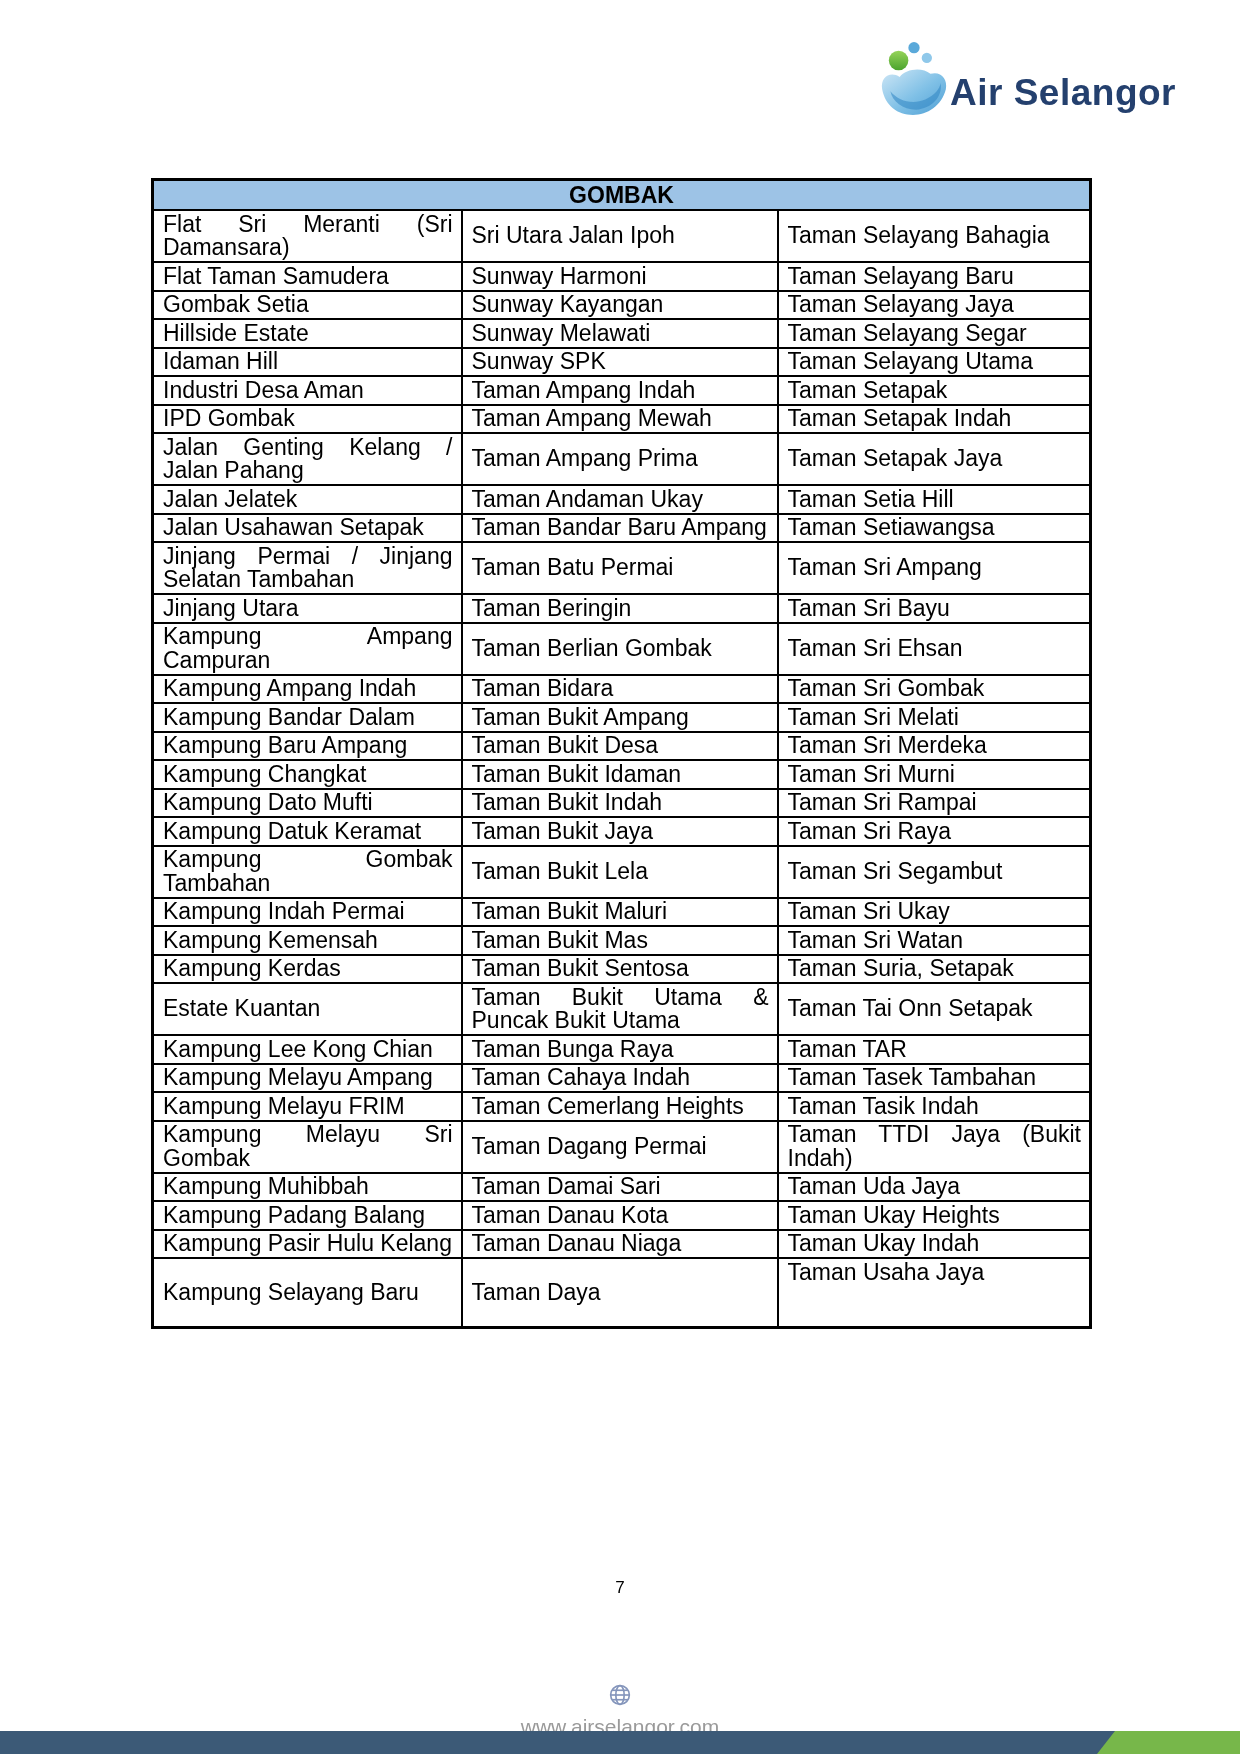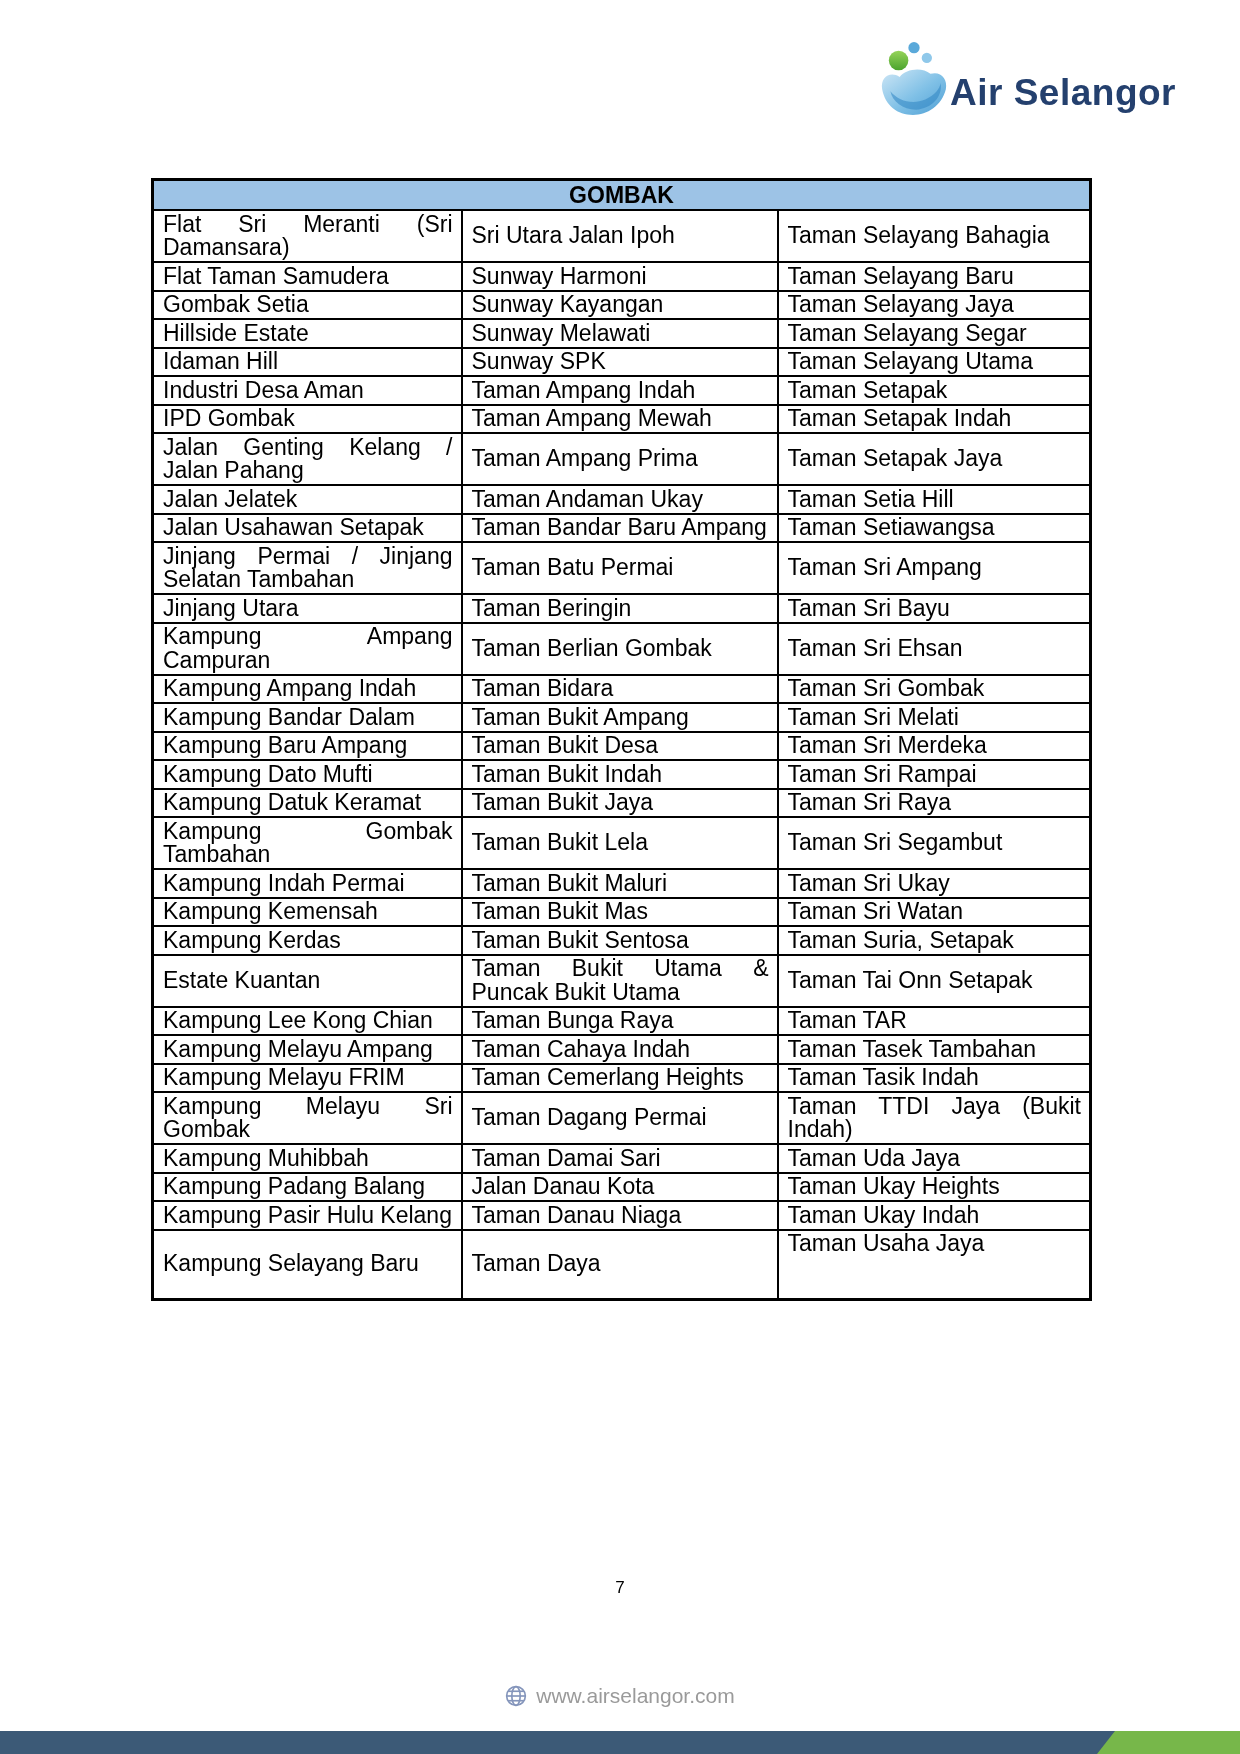--- a/index.html
+++ b/index.html
@@ -39,21 +39,21 @@
     text-align:justify;vertical-align:middle;
     overflow:hidden;
   }
   .doc-table tr.last-row td{height:64px;}
   .doc-table td.va-top{vertical-align:top;}
   
   .pagenum{position:absolute;top:1578px;left:0;width:100%;text-align:center;font-size:17px;}
   .site{
     position:absolute;top:1684px;left:0;width:100%;
     display:flex;justify-content:center;align-items:center;gap:9px;
-    color:var(--footer-gray);font-size:21px;
+    color:var(--footer-gray);font-size:21px;flex-direction:column;
   }
   .globe-svg{width:22px;height:22px;flex:0 0 auto;}
   .bottom-bar{position:absolute;left:0;bottom:0;width:100%;height:23px;background:var(--bar-blue);}
   .bottom-bar-green{
     position:absolute;right:0;bottom:0;width:143px;height:23px;
     background:var(--bar-green);
     clip-path:polygon(18px 0, 100% 0, 100% 100%, 0 100%);
   }
 </style>
 </head>
@@ -167,20 +167,25 @@
         <td>Kampung Bandar Dalam</td>
         <td>Taman Bukit Ampang</td>
         <td>Taman Sri Melati</td>
       </tr>
       <tr>
         <td>Kampung Baru Ampang</td>
         <td>Taman Bukit Desa</td>
         <td>Taman Sri Merdeka</td>
       </tr>
       <tr>
+        <td>Kampung Changkat</td>
+        <td>Taman Bukit Idaman</td>
+        <td>Taman Sri Murni</td>
+      </tr>
+      <tr>
         <td>Kampung Dato Mufti</td>
         <td>Taman Bukit Indah</td>
         <td>Taman Sri Rampai</td>
       </tr>
       <tr>
         <td>Kampung Datuk Keramat</td>
         <td>Taman Bukit Jaya</td>
         <td>Taman Sri Raya</td>
       </tr>
       <tr>
@@ -228,21 +233,21 @@
         <td>Taman Dagang Permai</td>
         <td>Taman TTDI Jaya (Bukit Indah)</td>
       </tr>
       <tr>
         <td>Kampung Muhibbah</td>
         <td>Taman Damai Sari</td>
         <td>Taman Uda Jaya</td>
       </tr>
       <tr>
         <td>Kampung Padang Balang</td>
-        <td>Jalan Danau Kota</td>
+        <td>Taman Danau Kota</td>
         <td>Taman Ukay Heights</td>
       </tr>
       <tr>
         <td>Kampung Pasir Hulu Kelang</td>
         <td>Taman Danau Niaga</td>
         <td>Taman Ukay Indah</td>
       </tr>
       <tr class="last-row">
         <td>Kampung Selayang Baru</td>
         <td>Taman Daya</td>

